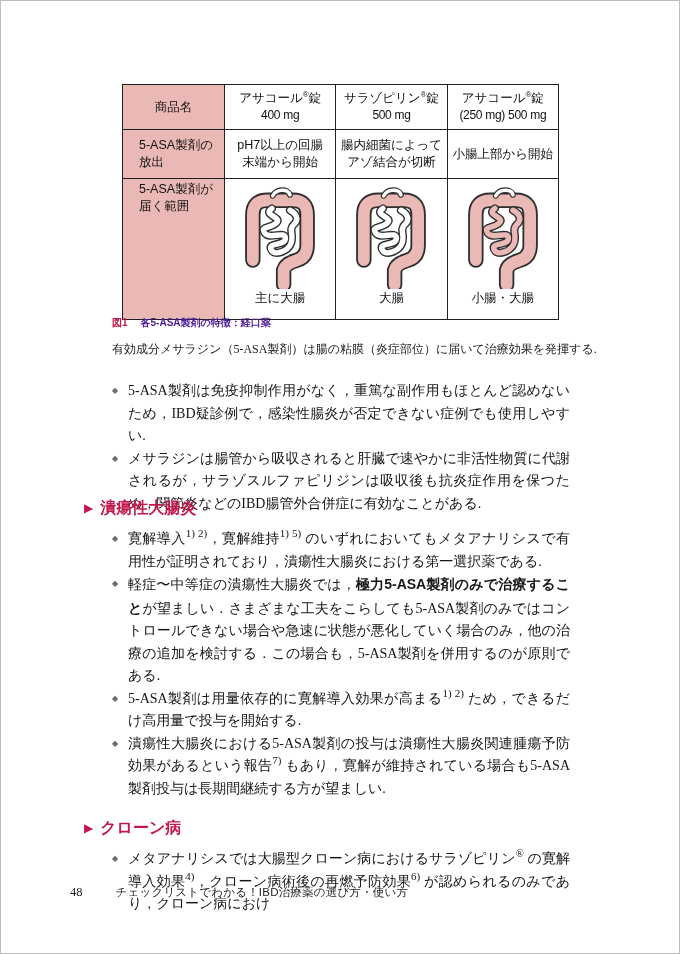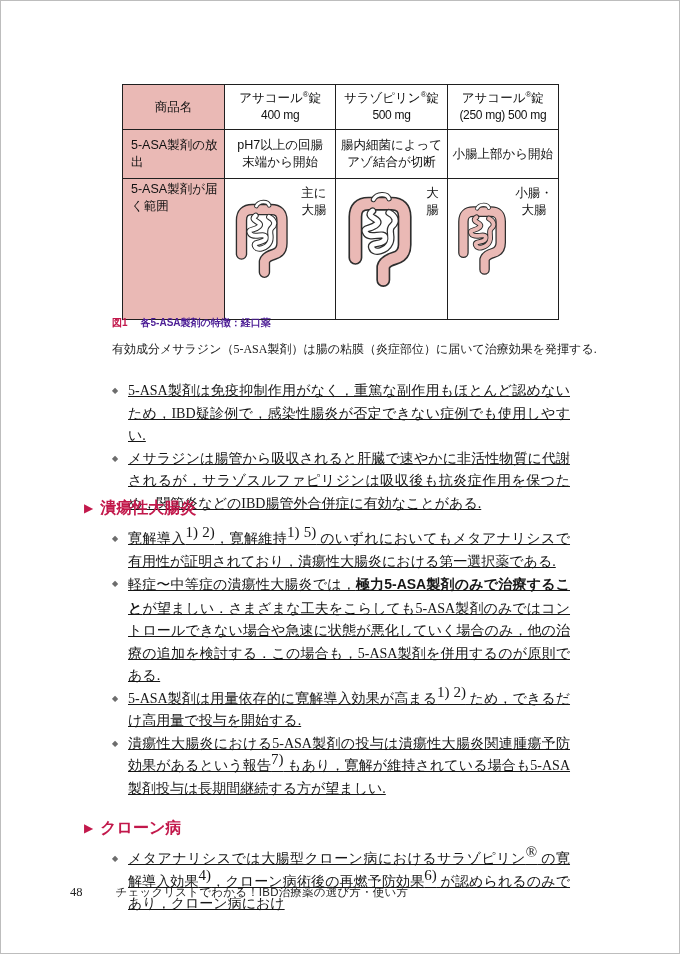--- a/index.html
+++ b/index.html
@@ -12,28 +12,28 @@
   .serif{font-family:"Liberation Serif","DejaVu Serif",serif;text-align:center;}
 
   
   .fig-table-wrap{position:absolute;left:122px;top:84px;width:365px;}
   table.fig-table{border-collapse:collapse;width:437px;table-layout:fixed;
     border:1.5px solid #1f1f1f;}
   table.fig-table td{border:1px solid #1f1f1f;font-size:12.5px;line-height:17px;
     padding:2px 3px;vertical-align:middle;color:#111;}
   td.rowlabel{background:var(--pink);width:95px;}
   td.rowlabel.center{text-align:center;}
-  td.rowlabel.left{text-align:left;padding-left:8px;}
+  td.rowlabel.left{text-align:left;padding-left:16px;}
   tr.r-name td{height:40px;text-align:center;}
   tr.r-release td{height:44px;text-align:center;}
   tr.r-reach td{height:136px;text-align:center;vertical-align:top;}
   .cellline{display:block;}
   .dose{white-space:nowrap;font-size:12px;letter-spacing:-.3px;}
   sup.reg{font-size:8px;line-height:0;}
-  .reach-cell{display:flex;flex-direction:row;align-items:flex-start;padding-top:3px;}
+  .reach-cell{display:flex;flex-direction:column;align-items:center;padding-top:3px;}
   .reach-label{font-size:12.5px;margin-top:1px;}
 
   
   svg.colon-svg{width:92px;height:105px;display:block;}
   .colon-under{fill:none;stroke:#2e2e2e;stroke-width:17;stroke-linecap:round;stroke-linejoin:round;}
   .colon-over{fill:none;stroke:var(--pink);stroke-width:13;stroke-linecap:round;stroke-linejoin:round;}
   .sb-under{fill:none;stroke:#2e2e2e;stroke-width:9;stroke-linecap:round;stroke-linejoin:round;}
   .sb-over{fill:none;stroke:#ffffff;stroke-width:6;stroke-linecap:round;stroke-linejoin:round;}
   svg.colon-svg.sb-pink .sb-over{stroke:var(--pink);}
   .duo-under{fill:none;stroke:#2e2e2e;stroke-width:6.5;stroke-linecap:round;}
@@ -44,22 +44,22 @@
     font-size:10px;font-weight:700;}
   .fig-caption .cap-label{color:var(--red);margin-right:13px;}
   .fig-caption .cap-title{color:#4c1d95;}
   .fig-note{position:absolute;left:112px;top:341px;font-size:12px;color:#222;}
 
   
   .bullets{font-size:14px;line-height:22.5px;color:#161616;text-align:justify;}
   .bullet{display:flex;}
   .bullet .mk{flex:none;width:16px;font-size:8px;color:#6d6d6d;line-height:22.5px;
     font-family:"DejaVu Sans",sans-serif;}
-  .bullet .tx{flex:1;text-decoration:underline;}
-  .bullet sup{font-size:15px;line-height:0;vertical-align:6px;margin-top:14px;}
+  .bullet .tx{flex:1;}
+  .bullet sup{font-size:11px;line-height:0;vertical-align:6px;margin-top:14px;}
   .seg-bold{font-family:"Liberation Sans","DejaVu Sans",sans-serif;font-weight:700;}
 
   .intro-block{position:absolute;left:112px;top:380px;width:458px;}
 
   .sections{position:absolute;left:84px;top:496px;width:486px;}
   .sec-head{display:flex;align-items:center;color:var(--red);font-size:16px;
     font-weight:700;line-height:24px;margin:0;}
   .sec-head .arrow{font-size:12px;margin-right:7px;line-height:24px;}
   .sec-bullets{margin:8px 0 0 28px;width:458px;}
   .sec + .sec{margin-top:16px;}

